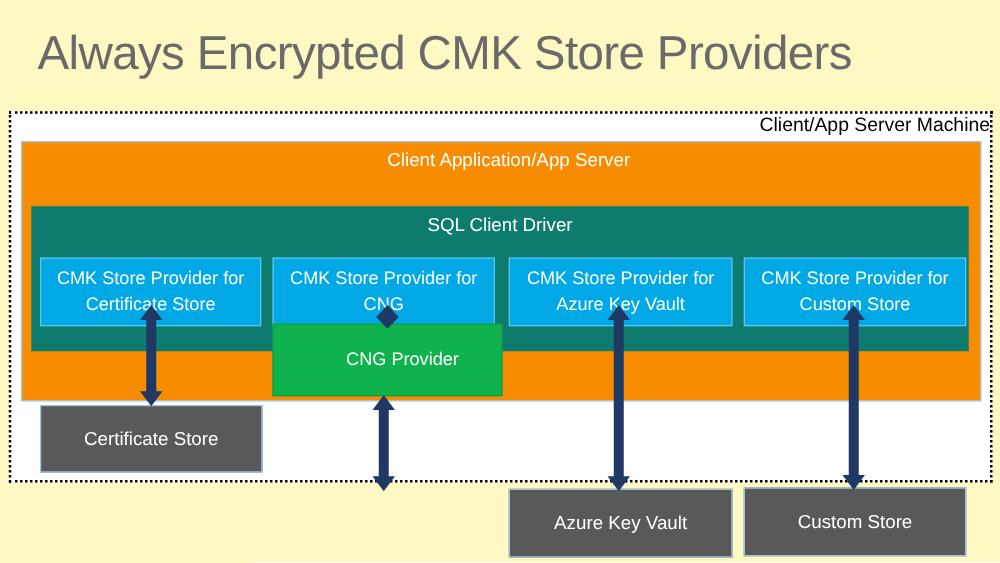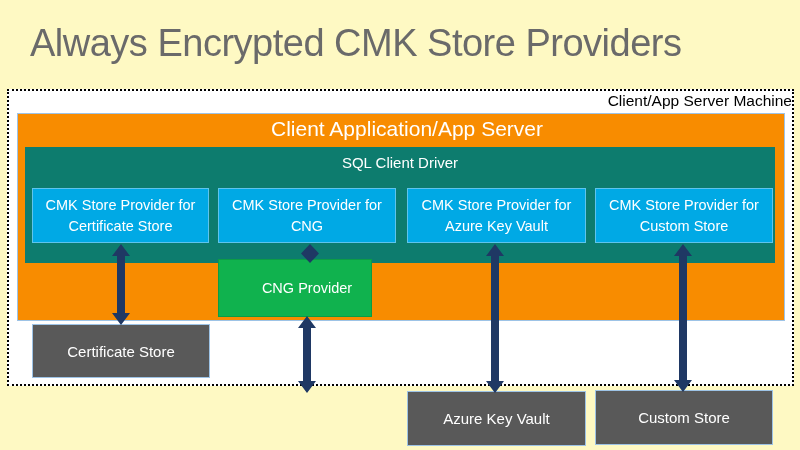--- a/index.html
+++ b/index.html
@@ -9,35 +9,35 @@
   .title{position:absolute;left:30px;top:22px;font-size:38px;font-weight:300;
          color:#6a6a6a;letter-spacing:-0.5px;white-space:nowrap;}
 
   .machine{position:absolute;left:7px;top:89px;width:787px;height:297px;
            border:2px dotted #000;box-sizing:border-box;background:#fff;}
   .machine-label{position:absolute;left:0;right:0;top:1px;text-align:right;
                  font-size:15.5px;color:#000;}
 
   .app-box{position:absolute;left:8px;top:22px;width:766px;height:206px;
            background:#F88C00;border:1px solid #9DC3E6;}
-  .app-label{text-align:center;padding-top:5px;font-size:21px;line-height:20px;color:#fff;margin-left:12px;}
+  .app-label{text-align:center;padding-top:5px;font-size:15px;line-height:20px;color:#fff;margin-left:12px;}
 
-  .driver-box{position:absolute;left:7px;top:33px;width:750px;height:116px;background:#0D7C6E;}
+  .driver-box{position:absolute;left:7px;top:51px;width:750px;height:116px;background:#0D7C6E;}
   .driver-label{text-align:center;padding-top:7px;font-size:15px;color:#fff;}
 
   .provider-box{position:absolute;top:41px;height:55px;background:#00A9E5;
                 border:1px solid #5FC4EC;box-sizing:border-box;
                 display:flex;align-items:center;justify-content:center;
                 text-align:center;color:#fff;font-size:14.5px;line-height:21px;}
   .p1{left:7px;width:177px;}
   .p2{left:193px;width:178px;}
   .p3{left:382px;width:179px;}
   .p4{left:570px;width:178px;}
 
-  .cng-box{position:absolute;left:200px;top:145px;width:154px;height:58px;
+  .cng-box{position:absolute;left:200px;top:145px;width:184px;height:58px;
            background:#10B24E;border:1px solid #0C9C45;box-sizing:border-box;
            display:flex;align-items:center;justify-content:center;
            text-align:center;color:#fff;font-size:14.5px;line-height:21px;padding-left:24px;}
 
   .store{background:#595959;border:1px solid #9DC3E6;box-sizing:border-box;
          display:flex;align-items:center;justify-content:center;
          text-align:center;color:#fff;font-size:15px;line-height:21px;padding:0 12px;}
   .cert-store{position:absolute;left:23px;top:233px;width:178px;height:54px;}
   .hsm-store{position:absolute;left:218px;top:391px;width:177px;height:56px;}
   .akv-store{position:absolute;left:407px;top:391px;width:179px;height:55px;}

